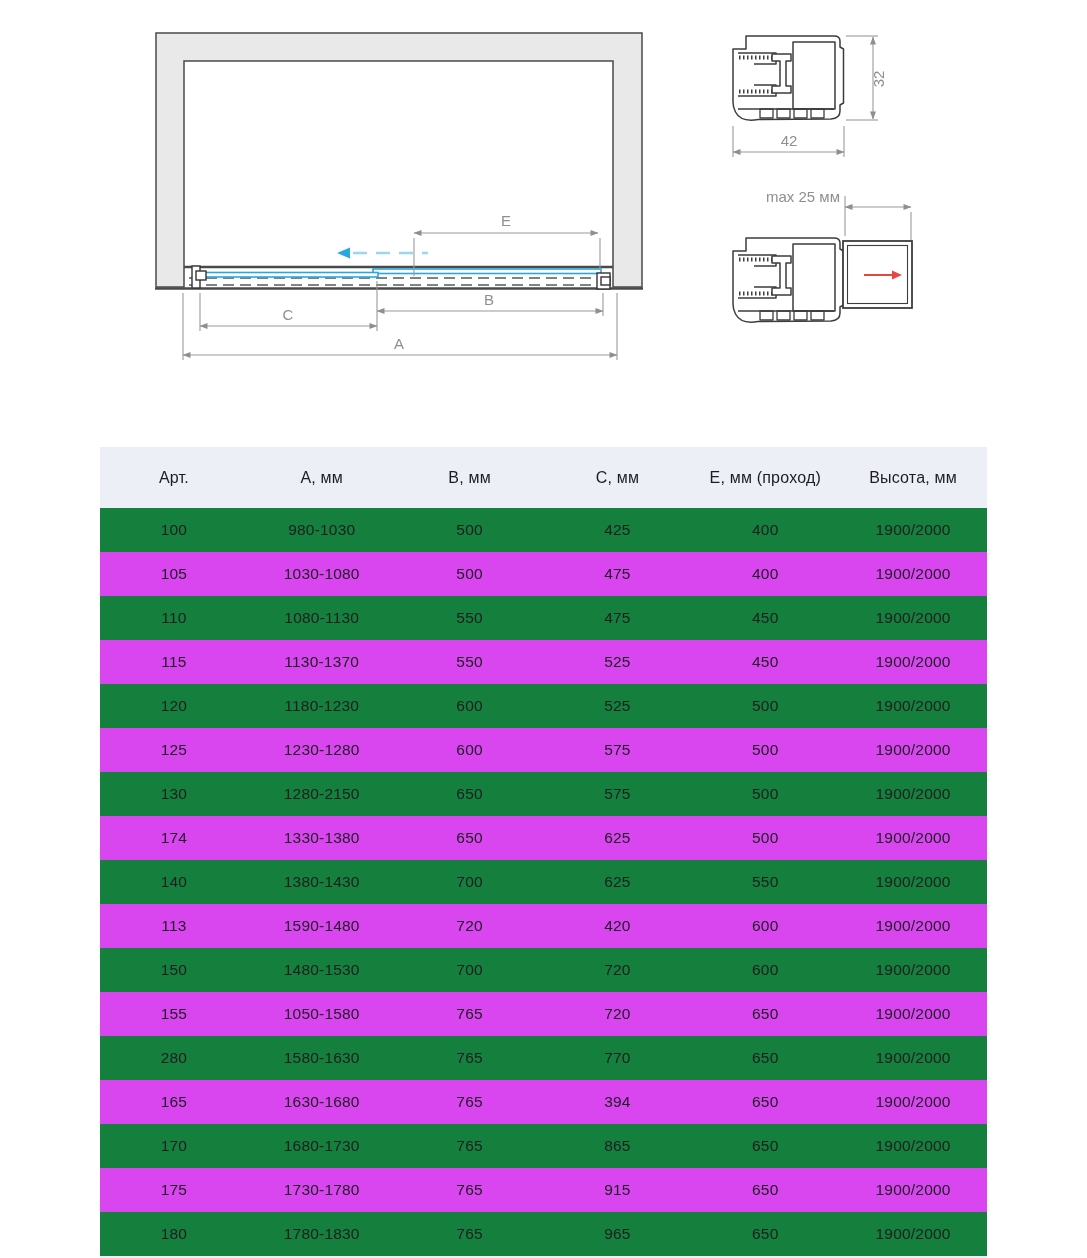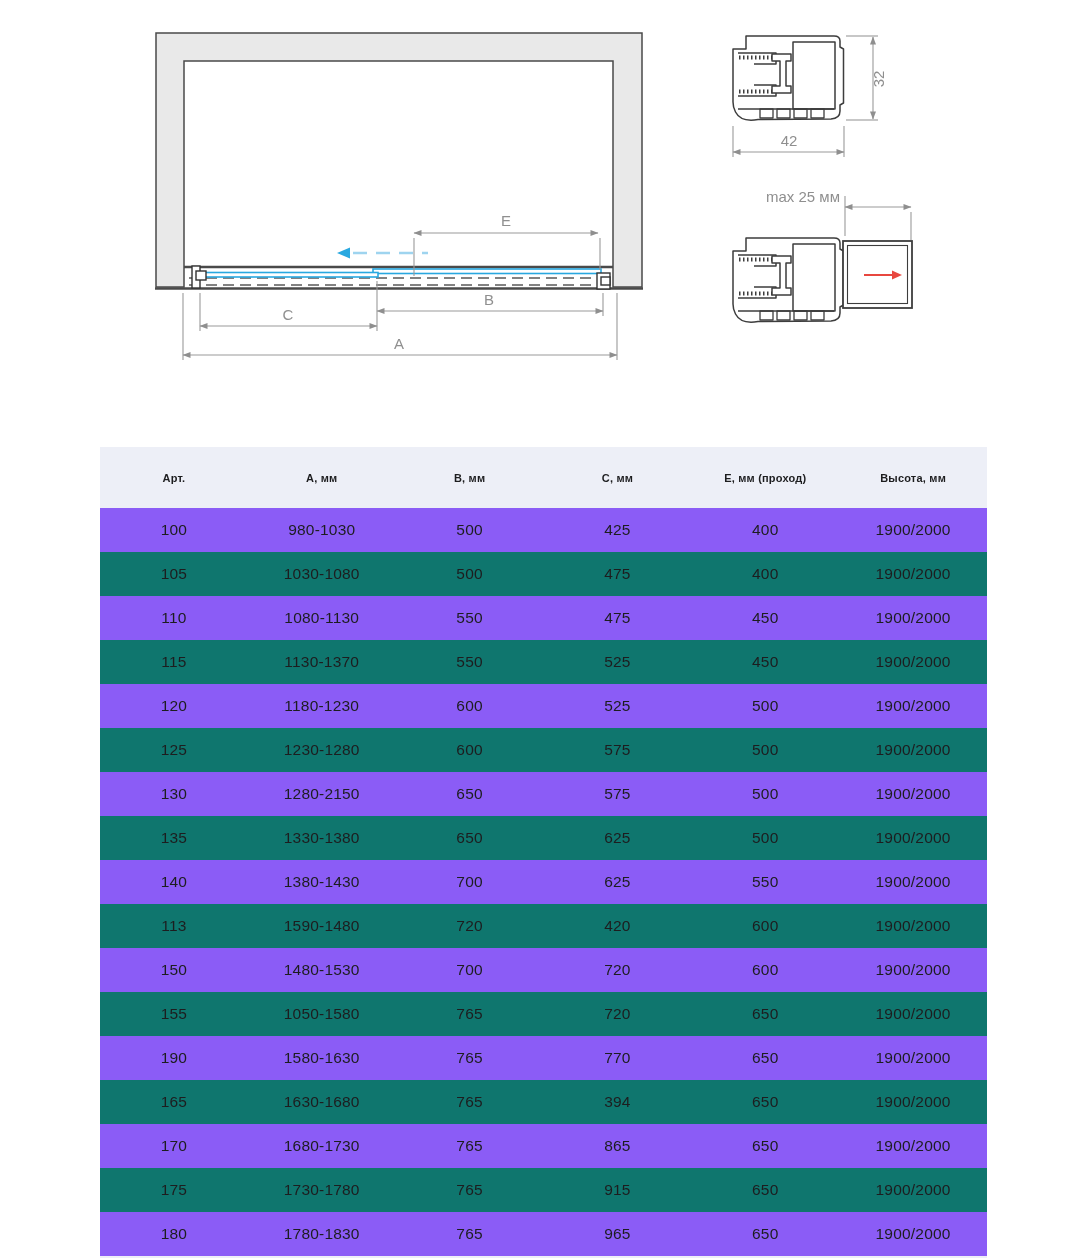--- a/index.html
+++ b/index.html
@@ -8,26 +8,26 @@
     background:#ffffff;
     font-family:"Liberation Sans","DejaVu Sans",sans-serif;
     color:#1d1d1f;
   }
   #drawing-area{position:absolute;left:0;top:0;width:1087px;height:430px;}
   #spec-table{position:absolute;left:100px;top:447px;width:887px;}
   .thead{
     display:grid;grid-template-columns:repeat(6,1fr);
     height:61px;align-items:center;background:#edeff7;
   }
-  .thead .tcell{font-weight:700;font-size:11px;}
+  .thead .tcell{font-weight:400;font-size:16px;}
   .trow{
     display:grid;grid-template-columns:repeat(6,1fr);
-    height:44px;align-items:center;background:#8b5cf6;
+    height:44px;align-items:center;background:#15803d;
   }
-  .trow.alt{background:#0f766e;}
+  .trow.alt{background:#d946ef;}
   .tcell{text-align:center;font-size:15.5px;letter-spacing:.2px;}
   .trow-partial{height:44px;background:#edeff7;}
   svg text{font-family:"Liberation Sans","DejaVu Sans",sans-serif;}
 </style>
 </head>
 <body>
 
 <div id="drawing-area">
 <svg width="1087" height="430" viewBox="0 0 1087 430">
   <defs>
@@ -198,21 +198,21 @@
       </div>
       <div class="trow">
         <div class="tcell">130</div>
         <div class="tcell">1280-2150</div>
         <div class="tcell">650</div>
         <div class="tcell">575</div>
         <div class="tcell">500</div>
         <div class="tcell">1900/2000</div>
       </div>
       <div class="trow alt">
-        <div class="tcell">135</div>
+        <div class="tcell">174</div>
         <div class="tcell">1330-1380</div>
         <div class="tcell">650</div>
         <div class="tcell">625</div>
         <div class="tcell">500</div>
         <div class="tcell">1900/2000</div>
       </div>
       <div class="trow">
         <div class="tcell">140</div>
         <div class="tcell">1380-1430</div>
         <div class="tcell">700</div>
@@ -238,21 +238,21 @@
       </div>
       <div class="trow alt">
         <div class="tcell">155</div>
         <div class="tcell">1050-1580</div>
         <div class="tcell">765</div>
         <div class="tcell">720</div>
         <div class="tcell">650</div>
         <div class="tcell">1900/2000</div>
       </div>
       <div class="trow">
-        <div class="tcell">190</div>
+        <div class="tcell">280</div>
         <div class="tcell">1580-1630</div>
         <div class="tcell">765</div>
         <div class="tcell">770</div>
         <div class="tcell">650</div>
         <div class="tcell">1900/2000</div>
       </div>
       <div class="trow alt">
         <div class="tcell">165</div>
         <div class="tcell">1630-1680</div>
         <div class="tcell">765</div>

